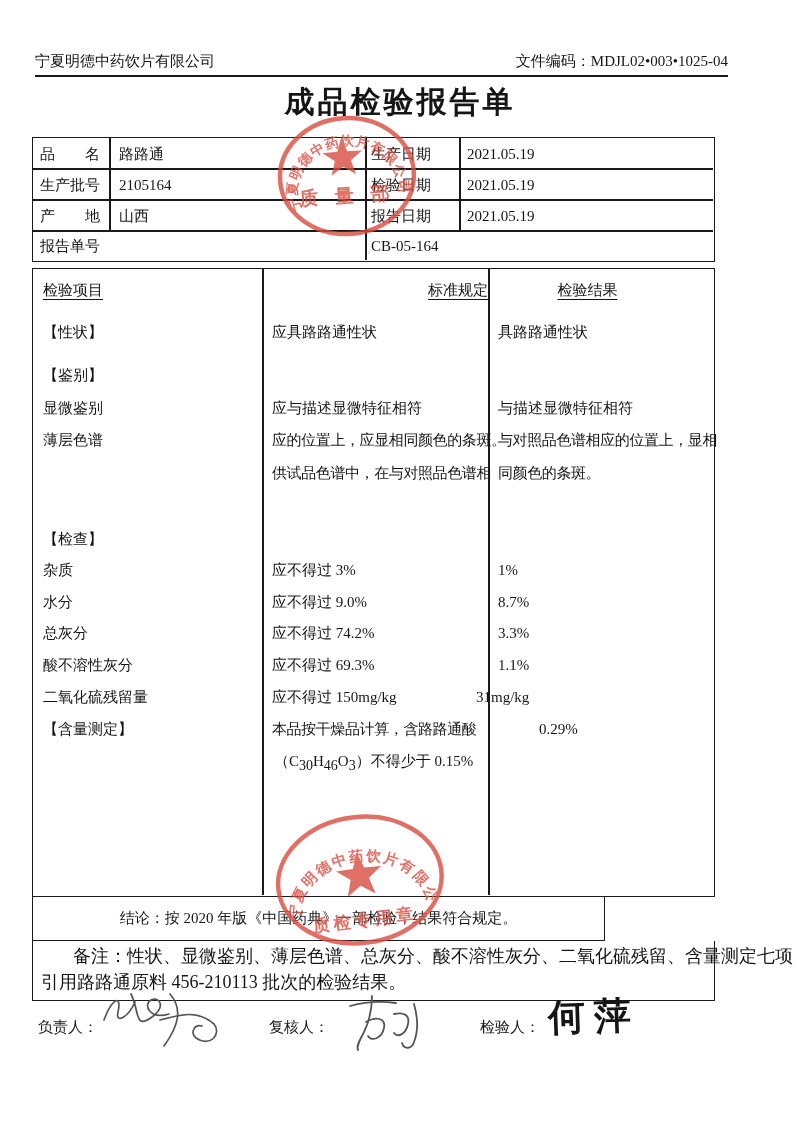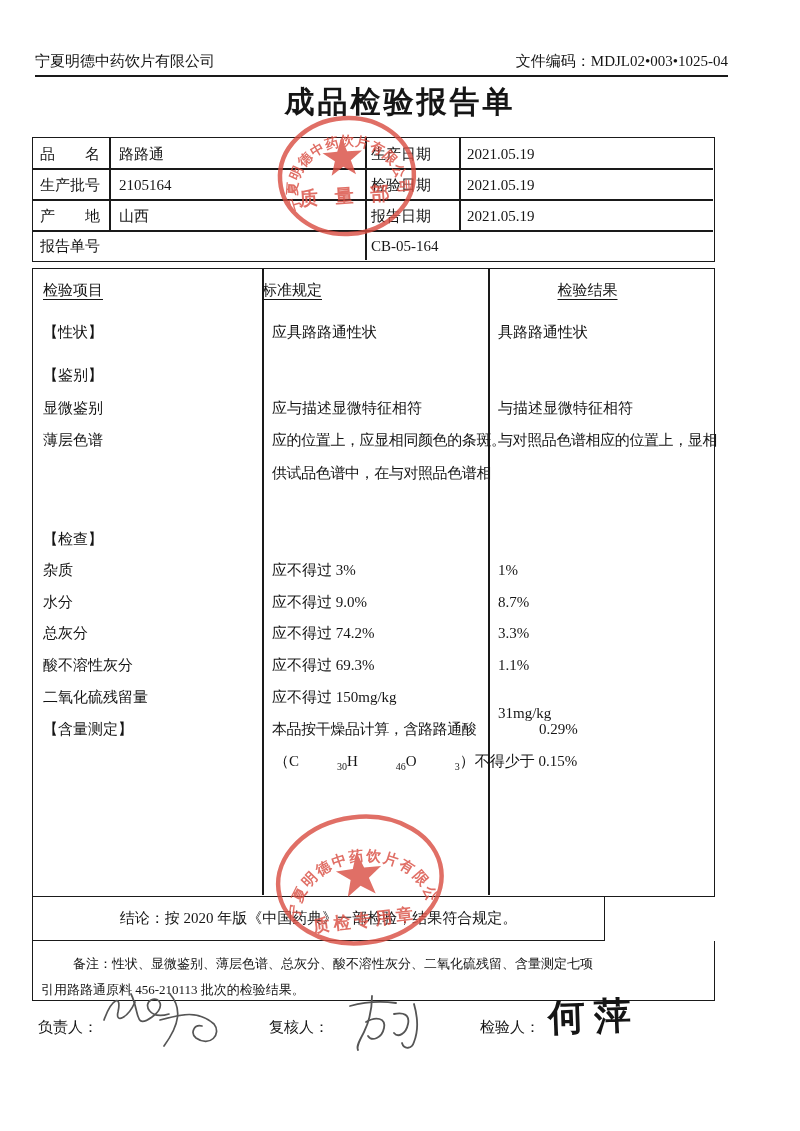--- a/index.html
+++ b/index.html
@@ -9,21 +9,21 @@
     overflow:hidden;
   }
   .abs{position:absolute;}
   .t{font-size:15px;line-height:22px;white-space:nowrap;}
   .hline{position:absolute;background:#1a1a1a;height:1.5px;}
   .vline{position:absolute;background:#1a1a1a;width:1.5px;}
   .box{position:absolute;border:1.6px solid #1a1a1a;box-sizing:border-box;}
   .underl{text-decoration:underline;text-underline-offset:4px;}
   .cell-line{display:block;}
   .ml{line-height:33px;white-space:nowrap;}
-  .sub{font-size:10px;vertical-align:-4px;margin-left:38px;}
+  .sub{font-size:14px;vertical-align:-4px;}
   .stamp{position:absolute;opacity:0.8;pointer-events:none;z-index:6;}
   .sig-svg{position:absolute;z-index:3;}
   #title{left:0;top:82px;width:800px;text-align:center;font-size:30px;
          font-weight:bold;letter-spacing:3px;}
   #inspector-sig{left:548px;top:992px;font-size:37px;font-weight:700;
       letter-spacing:9px;transform:rotate(-2deg);white-space:nowrap;z-index:3;}
 </style>
 </head>
 <body>
 
@@ -57,21 +57,21 @@
 
   <div class="abs t" style="left:7px;top:97px;">报告单号</div>
   <div class="abs t" style="left:338px;top:97px;">CB-05-164</div>
 </div>
 
 <div class="box" style="left:32px;top:268px;width:683px;height:629px;">
   <div class="vline" style="left:229px;top:0;height:626px;"></div>
   <div class="vline" style="left:455px;top:0;height:626px;"></div>
 
   <div class="abs t underl" style="left:10px;top:10px;">检验项目</div>
-  <div class="abs t underl" style="left:229px;top:10px;width:226px;text-align:left;">标准规定</div>
+  <div class="abs t underl" style="left:229px;top:10px;width:226px;text-align:right;">标准规定</div>
   <div class="abs t underl" style="left:455px;top:10px;width:199px;text-align:center;">检验结果</div>
 
   <div class="abs t" style="left:10px;top:52px;">【性状】</div>
   <div class="abs t" style="left:10px;top:95px;">【鉴别】</div>
   <div class="abs t" style="left:10px;top:128px;">显微鉴别</div>
   <div class="abs t" style="left:10px;top:160px;">薄层色谱</div>
   <div class="abs t" style="left:10px;top:259px;">【检查】</div>
   <div class="abs t" style="left:10px;top:290px;">杂质</div>
   <div class="abs t" style="left:10px;top:322px;">水分</div>
   <div class="abs t" style="left:10px;top:353px;">总灰分</div>
@@ -92,34 +92,35 @@
   <div class="abs t" style="left:239px;top:417px;">应不得过 150mg/kg</div>
   <div class="abs t" style="left:239px;top:449px;letter-spacing:-0.4px;">本品按干燥品计算，含路路通酸</div>
   <div class="abs t" style="left:241px;top:481px;">
     <span>（C</span><span class="sub">30</span><span>H</span><span class="sub">46</span><span>O</span><span class="sub">3</span><span>）不得少于 0.15%</span>
   </div>
 
   <div class="abs t" style="left:465px;top:52px;">具路路通性状</div>
   <div class="abs t" style="left:465px;top:128px;">与描述显微特征相符</div>
   <div class="abs ml" style="left:465px;top:155px;font-size:15px;letter-spacing:-0.4px;">
     <span class="cell-line">与对照品色谱相应的位置上，显相</span>
+    <span class="cell-line">同颜色的条斑。</span>
   </div>
   <div class="abs t" style="left:465px;top:290px;">1%</div>
   <div class="abs t" style="left:465px;top:322px;text-align:center;">8.7%</div>
   <div class="abs t" style="left:465px;top:353px;">3.3%</div>
   <div class="abs t" style="left:465px;top:385px;">1.1%</div>
-  <div class="abs t" style="left:465px;top:417px;margin-top:16px;">31mg/kg</div>
+  <div class="abs t" style="left:443px;top:417px;">31mg/kg</div>
   <div class="abs t" style="left:465px;top:449px;margin-left:41px;">0.29%</div>
 </div>
 
 <div class="box" style="left:32px;top:897px;width:573px;height:44px;border-top:none;text-align:center;">
   <div class="t" style="margin-top:10px;font-weight:bold;display:inline-block;font-weight:normal;">结论：按 2020 年版《中国药典》一部检验，结果符合规定。</div>
 </div>
 <div class="box" style="left:32px;top:941px;width:683px;height:60px;border-top:none;">
-  <div class="abs" style="left:8px;top:10px;width:668px;font-size:13px;line-height:26px;">
+  <div class="abs" style="left:8px;top:2px;width:668px;font-size:18px;line-height:26px;">
     <span style="display:block;text-indent:32px;white-space:nowrap;">备注：性状、显微鉴别、薄层色谱、总灰分、酸不溶性灰分、二氧化硫残留、含量测定七项</span>
     <span style="display:block;white-space:nowrap;">引用路路通原料 456-210113 批次的检验结果。</span>
   </div>
 </div>
 
 <div class="abs t" style="left:38px;top:1016px;">负责人：</div>
 <div class="abs t" style="left:269px;top:1016px;">复核人：</div>
 <div class="abs t" style="left:480px;top:1016px;">检验人：</div>
 
 <svg class="sig-svg" style="left:98px;top:986px;" width="150" height="78" viewBox="0 0 150 78">

